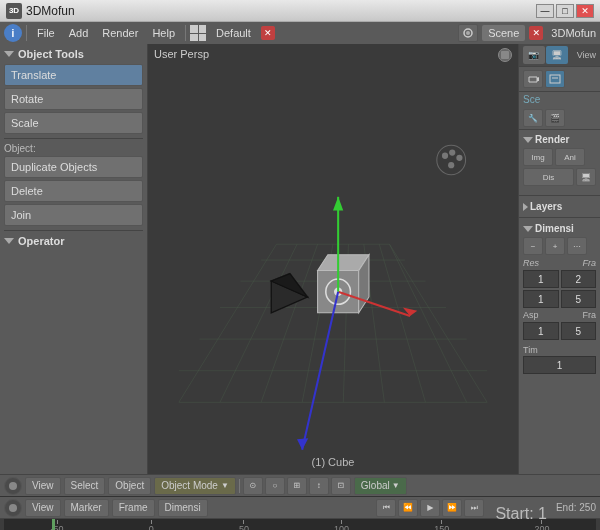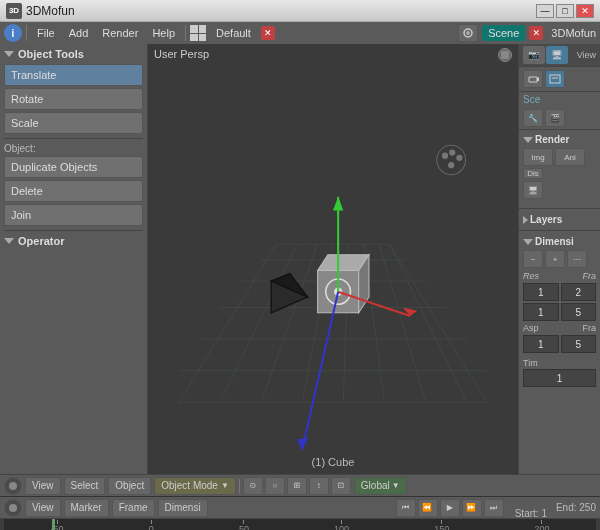--- a/index.html
+++ b/index.html
@@ -22,21 +22,21 @@
     .menu-bar {
       width: 100%; height: 22px; background: #5a5a5a;
       display: flex; align-items: center; padding: 0 4px; gap: 2px;
     }
     .menu-item { color: #ddd; padding: 2px 6px; font-size: 11px; cursor: pointer; border-radius: 2px; text-align: center; }
     .info-btn { width: 18px; height: 18px; background: #4a7ec7; border-radius: 50%; color: white; display: flex; align-items: center; justify-content: center; font-size: 10px; font-weight: bold; cursor: pointer; }
     .menu-separator { width: 1px; height: 16px; background: #777; margin: 0 2px; }
     .menu-right { margin-left: auto; display: flex; align-items: center; gap: 4px; }
     .menu-grid-icon { width: 16px; height: 16px; display: grid; grid-template-columns: 1fr 1fr; gap: 1px; }
     .menu-grid-cell { background: #ccc; }
-    .scene-label { background: #0f766e; color: #ddd; padding: 2px 6px; border-radius: 2px; font-size: 11px; }
+    .scene-label { background: #737373; color: #ddd; padding: 2px 6px; border-radius: 2px; font-size: 11px; }
     .default-label { color: #ddd; padding: 2px 8px; }
     .x-btn { width: 14px; height: 14px; background: #c04040; color: white; display: flex; align-items: center; justify-content: center; font-size: 9px; border-radius: 2px; cursor: pointer; }
 
     
     .main-layout {
       display: flex; width: 100%; height: 430px;
     }
 
     
     .left-panel {
@@ -292,21 +292,21 @@
 
       <div class="right-section">
         <div class="right-section-header">
           <div class="triangle-down"></div>
           <span>Render</span>
         </div>
         <div style="display:flex;gap:2px;margin-bottom:2px;">
           <div class="icon-btn" style="width:30px;">Img</div>
           <div class="icon-btn" style="width:30px;">Ani</div>
         </div>
-        <div style="display:flex;gap:2px;margin-bottom:2px;flex-direction:column;">
+        <div style="display:flex;gap:2px;margin-bottom:2px;">
           <div class="icon-btn" style="flex:1;">
             <span>Dis</span>
           </div>
           <div class="icon-btn">🖥</div>
         </div>
       </div>
 
       <div class="right-divider"></div>
 
       <div style="padding:2px 4px;">
@@ -395,21 +395,21 @@
     <div class="bottom-btn">Marker</div>
     <div class="bottom-btn">Frame</div>
     <div class="bottom-btn">Dimensi</div>
     <div style="display:flex;align-items:center;gap:2px;margin-left:auto;">
       <div class="icon-btn">⏮</div>
       <div class="icon-btn">⏪</div>
       <div class="icon-btn">▶</div>
       <div class="icon-btn">⏩</div>
       <div class="icon-btn">⏭</div>
     </div>
-    <div style="margin-left:8px;color:#bbb;font-size:10px;margin-top:12px;">Start: 1</div>
+    <div style="margin-left:8px;color:#bbb;font-size:16px;margin-top:12px;">Start: 1</div>
     <div style="margin-left:6px;color:#bbb;font-size:10px;">End: 250</div>
   </div>
 
   <div style="position:relative;height:34px;background:#3c3c3c;padding:0 4px;">
 
     <div style="position:absolute;left:52px;top:0;width:3px;height:100%;background:#60a060;z-index:2;"></div>
 
     <div style="position:absolute;top:0;left:4px;right:4px;height:16px;background:#2a2a2a;border-bottom:1px solid #555;">
       <div style="display:flex;justify-content:space-around;align-items:flex-end;height:100%;padding:0 4px;">
         <div class="tick">

